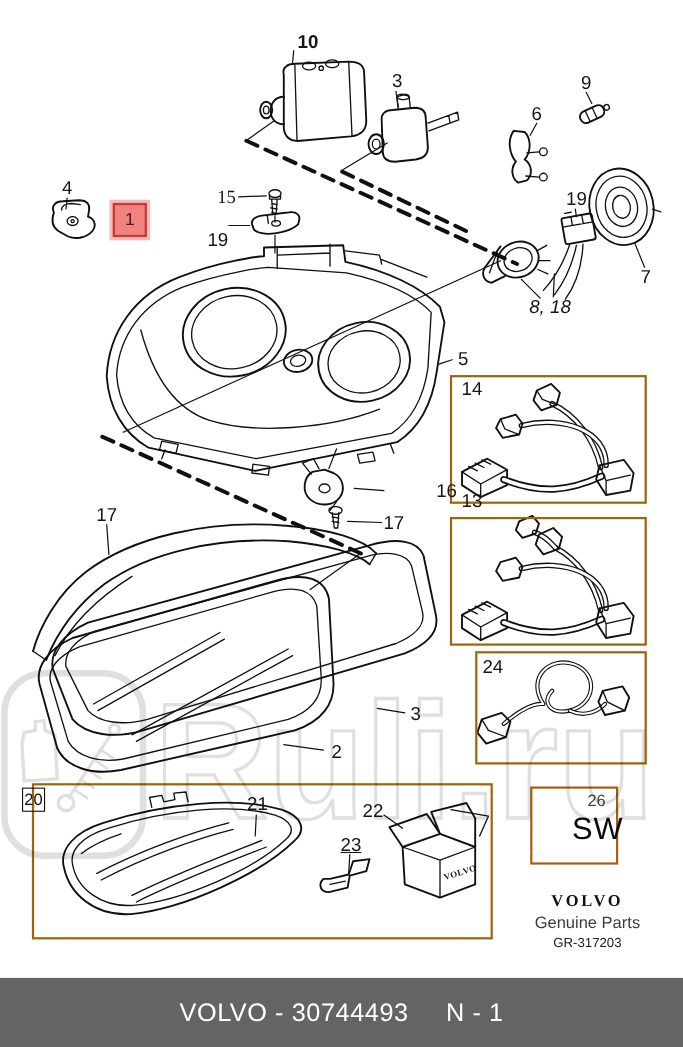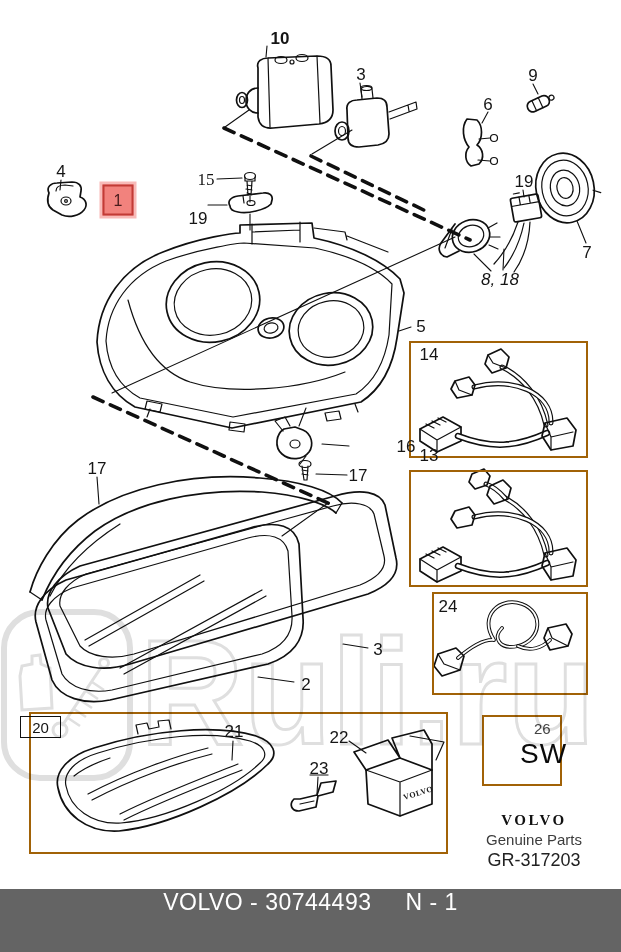--- a/index.html
+++ b/index.html
@@ -26,24 +26,24 @@
   .frame20{position:absolute;border:1.6px solid #101010;box-sizing:border-box;
            display:flex;align-items:center;justify-content:center;font-size:15px;color:#151515;}
   .sw-box{display:flex;flex-direction:column;align-items:center;}
   .sw-num{align-self:flex-start;margin:3px 0 0 7px;font-size:15px;color:#444;}
   .sw-code{font-size:28px;font-weight:normal;color:#0a0a0a;letter-spacing:1px;margin-top:1px;}
   
   .brand{position:absolute;left:472px;top:812px;width:124px;text-align:center;}
   .brand .name{font-family:"Liberation Serif", serif;font-weight:bold;font-size:15px;
                letter-spacing:2.5px;color:#111;}
   .brand .sub{font-size:15px;color:#3c3c3c;margin-top:2px;}
-  .brand .ref{font-size:18px;color:#222;margin-top:2px;}
+  .brand .ref{font-size:12px;color:#222;margin-top:2px;}
   
   .footer{position:absolute;left:0;top:889px;width:621px;height:63px;background:#646464;
-          display:flex;justify-content:center;gap:34px;
+          display:flex;align-items:center;justify-content:center;gap:34px;
           color:#fff;font-size:23px;letter-spacing:.5px;}
   
   .wmark{mix-blend-mode:multiply;pointer-events:none;}
   .wmark *{fill:none;stroke:#dfdfdf;}
 </style>
 </head>
 <body>
 
 <div class="stage">
 
@@ -265,21 +265,21 @@
   </svg>
 
   <div class="inset" style="left:409px;top:341px;width:179px;height:117px;"></div>
   <div class="inset" style="left:409px;top:470px;width:179px;height:117px;"></div>
   <div class="inset" style="left:432px;top:592px;width:156px;height:103px;"></div>
   <div class="inset" style="left:29px;top:712px;width:419px;height:142px;"></div>
   <div class="inset sw-box" style="left:482px;top:715px;width:80px;height:71px;">
     <span class="sw-num">26</span>
     <span class="sw-code">SW</span>
   </div>
-  <div class="frame20" style="left:20px;top:716px;width:41px;height:22px;">
+  <div class="frame20" style="left:20px;top:716px;width:21px;height:22px;">
     <span>20</span>
   </div>
 
   <div class="callout hl" style="left:118px;top:200px;">1</div>
   <div class="callout" style="left:306px;top:684px;">2</div>
   <div class="callout" style="left:378px;top:649px;">3</div>
   <div class="callout" style="left:61px;top:171px;">4</div>
   <div class="callout" style="left:421px;top:326px;">5</div>
   <div class="callout" style="left:488px;top:104px;">6</div>
   <div class="callout" style="left:587px;top:252px;">7</div>

